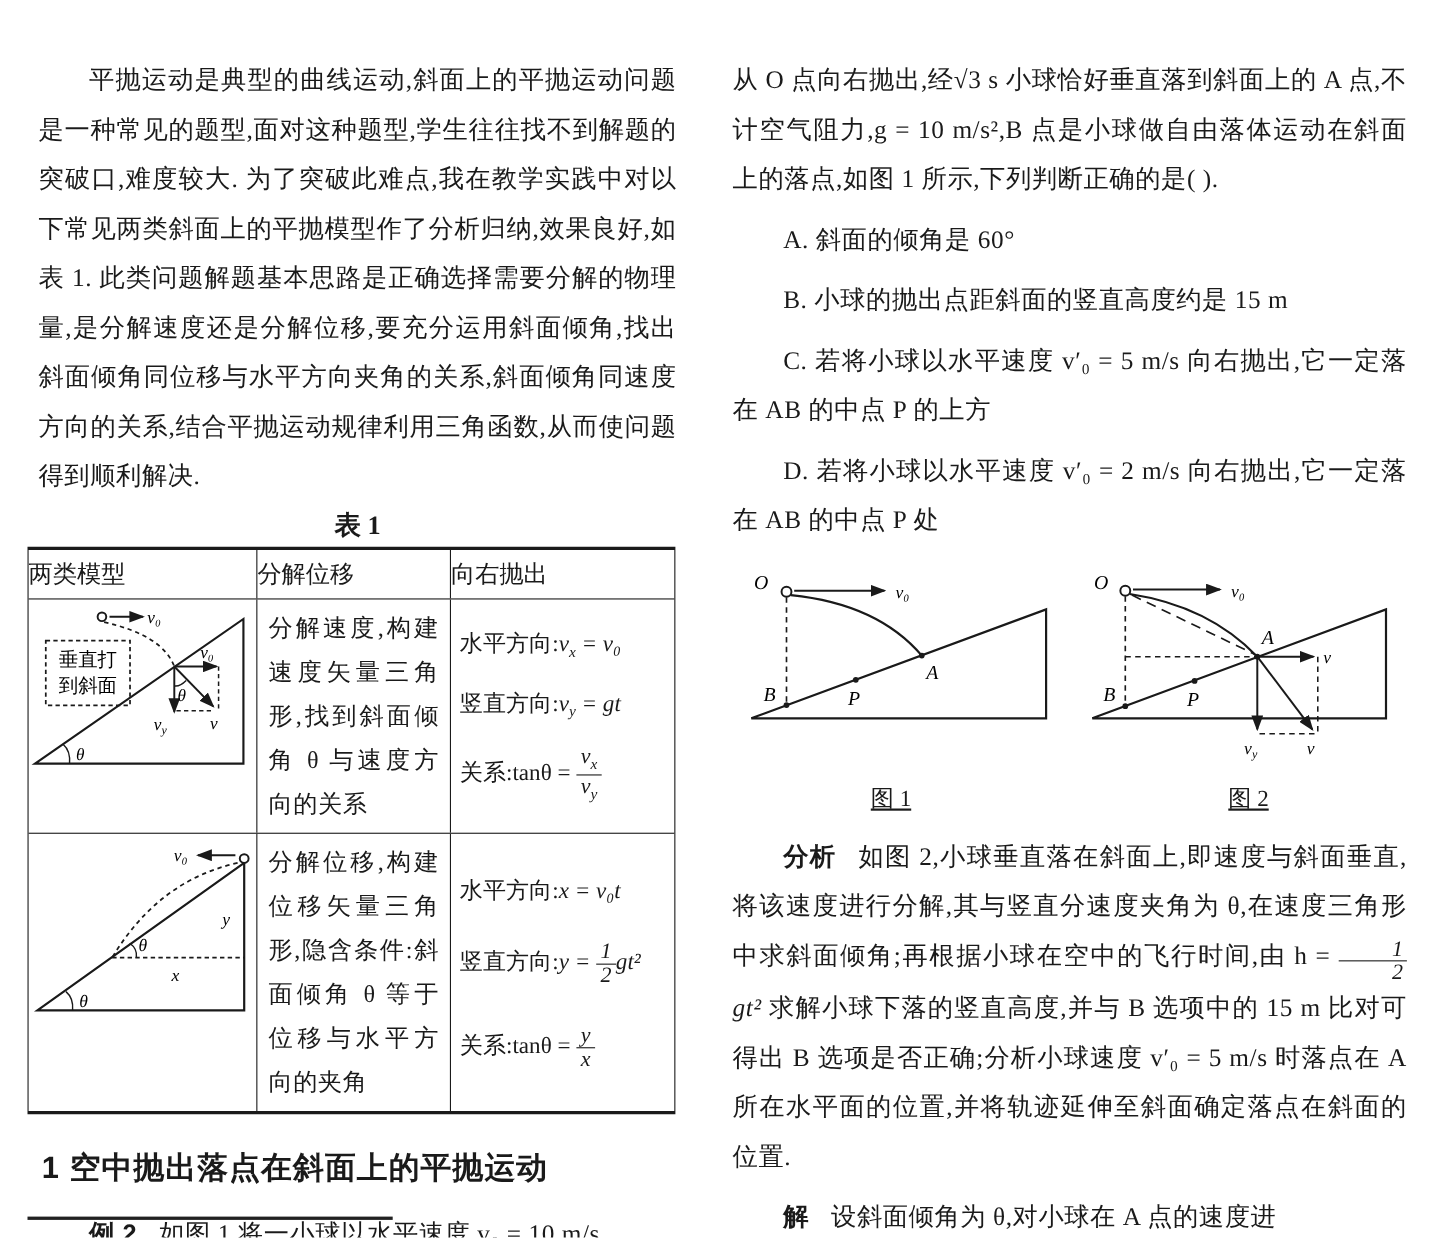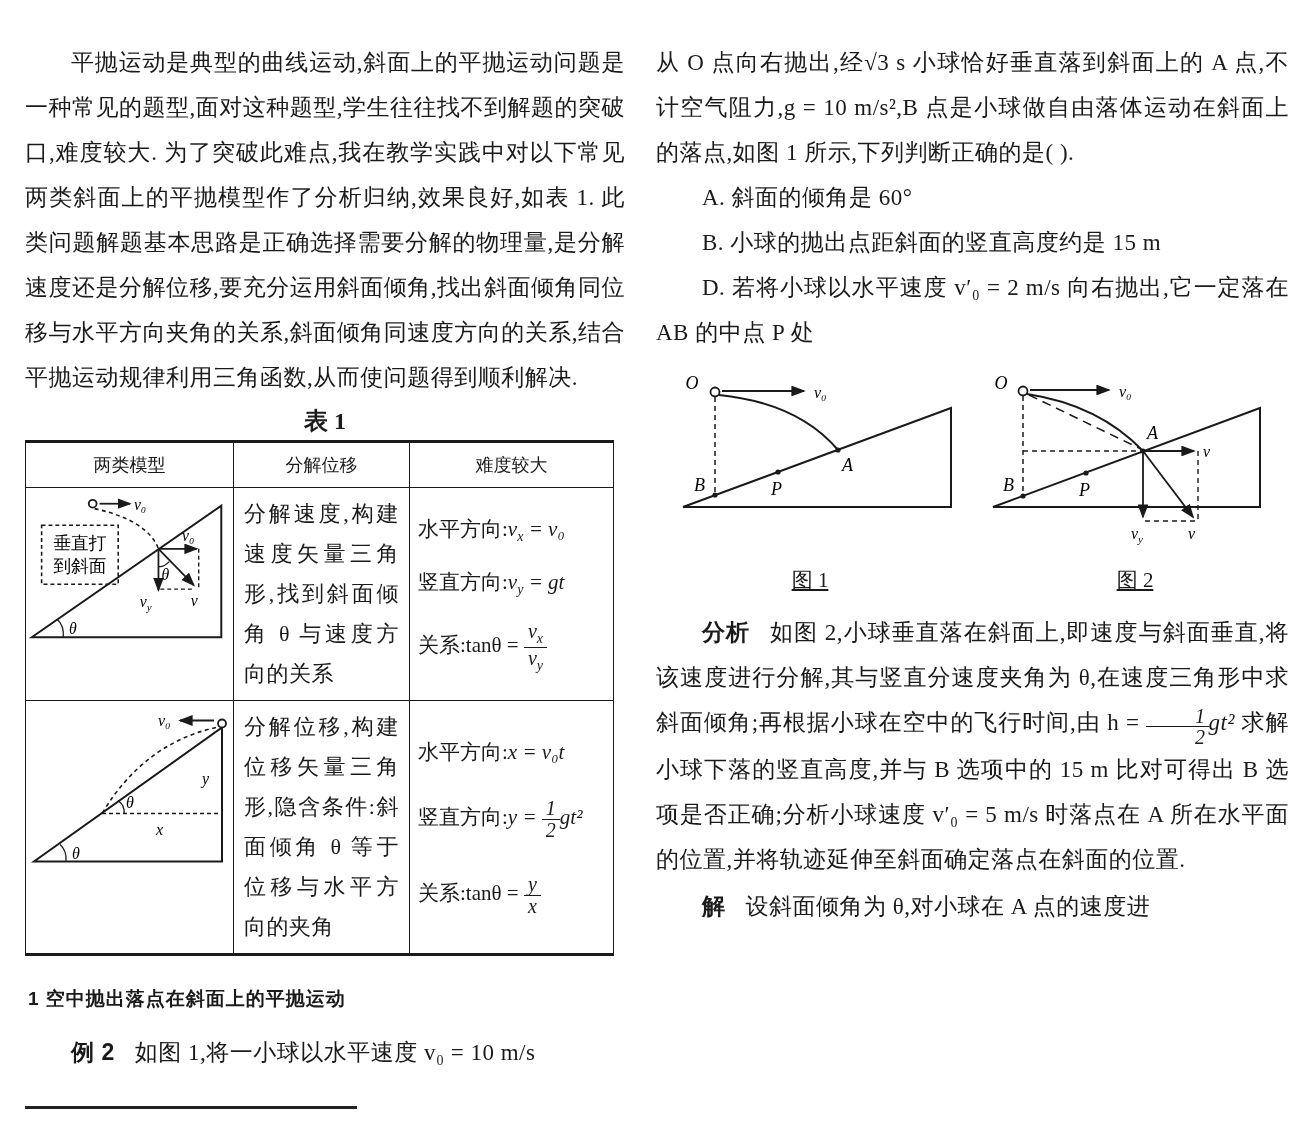--- a/index.html
+++ b/index.html
@@ -4,42 +4,42 @@
 <style>
   html,body{margin:0;padding:0;}
   body{
     width:1300px;height:1125px;position:relative;overflow:hidden;
     background:#ffffff;color:#1a1a1a;
     font-family:"Liberation Serif","DejaVu Serif",serif;
   }
   .col{position:absolute;top:40px;}
   #left-col{left:25px;width:600px;}
   #right-col{left:656px;width:633px;}
-  p.body{margin:0;font-size:23px;line-height:45px;text-align:justify;letter-spacing:.5px;}
+  p.body{margin:10px;font-size:23px;line-height:45px;text-align:justify;letter-spacing:.5px;}
   .indent{text-indent:2em;}
   .hei{font-family:"Liberation Sans","DejaVu Sans",sans-serif;font-weight:700;}
   b.lead{margin-right:20px;}
   
   .tcap{text-align:center;font-size:24px;font-weight:600;margin-top:8px;height:26px;line-height:26px;}
   .tbl{margin-top:6px;border:1.5px solid #1a1a1a;border-top:3px solid #1a1a1a;border-bottom:3px solid #1a1a1a;width:587px;}
   .trow{display:grid;grid-template-columns:208px 176px 203px;}
   .trow.hdr{border-bottom:1.5px solid #1a1a1a;}
   .trow.r1{border-bottom:1.5px solid #1a1a1a;}
-  .th{font-size:18px;text-align:center;height:44px;line-height:44px;}
+  .th{font-size:22px;text-align:left;height:44px;line-height:44px;}
   .td,.th{border-right:1.5px solid #1a1a1a;}
   .td:last-child,.th:last-child{border-right:none;}
   .td.method{font-size:22px;line-height:40px;text-align:justify;padding:6px 10px;letter-spacing:.5px;}
   .td.fcell{display:flex;flex-direction:column;justify-content:space-evenly;padding:4px 8px;font-size:21px;}
   .fline{white-space:nowrap;}
   .math{font-style:italic;text-align:right;}
   sub{font-size:14px;}
   .frac{display:inline-block;text-align:center;vertical-align:middle;line-height:1.05;font-style:italic;font-size:20px;}
   .frac>.fn{display:block;border-bottom:1.6px solid #1a1a1a;padding:0 4px;}
   .frac>.fd{display:block;padding:0 4px;}
-  h2.sec{margin:30px 0 0 3px;font-size:19px;letter-spacing:1px;}
+  h2.sec{margin:30px 0 0 13px;font-size:28px;letter-spacing:1px;}
   p.example{margin-top:18px;}
   #foot-rule{position:absolute;left:25px;top:1106px;width:332px;height:3px;background:#222;}
   
   .option{margin:0;}
   .figrow{display:flex;justify-content:space-between;margin-top:4px;}
   .fig{width:308px;}
   .figcap{text-align:center;font-size:21px;margin-top:12px;text-decoration:underline;}
   p.analysis{margin-top:16px;}
   p.solution{margin-top:2px;}
   .ifrac{display:inline-block;text-align:center;vertical-align:-14px;line-height:1.0;font-style:italic;font-size:20px;}
@@ -57,21 +57,21 @@
 <div id="left-col" class="col">
 
   <p class="body indent">平抛运动是典型的曲线运动,斜面上的平抛运动问题是一种常见的题型,面对这种题型,学生往往找不到解题的突破口,难度较大. 为了突破此难点,我在教学实践中对以下常见两类斜面上的平抛模型作了分析归纳,效果良好,如表 1. 此类问题解题基本思路是正确选择需要分解的物理量,是分解速度还是分解位移,要充分运用斜面倾角,找出斜面倾角同位移与水平方向夹角的关系,斜面倾角同速度方向的关系,结合平抛运动规律利用三角函数,从而使问题得到顺利解决.</p>
 
   <div class="tcap">表 1</div>
 
   <div class="tbl">
     <div class="trow hdr">
       <div class="th">两类模型</div>
       <div class="th">分解位移</div>
-      <div class="th">难度较大</div>
+      <div class="th">向右抛出</div>
     </div>
 
     <div class="trow r1">
       <div class="td">
         <svg width="206" height="162" viewBox="0 0 206 165">
           <defs>
             <marker id="arr-d1" markerWidth="8" markerHeight="6" refX="7" refY="3" orient="auto">
               <path d="M0,0 L8,3 L0,6 Z" fill="#1a1a1a"></path>
             </marker>
           </defs>
@@ -158,20 +158,21 @@
 </div>
 
 <div id="foot-rule"></div>
 
 <div id="right-col" class="col">
 
   <p class="body">从 O 点向右抛出,经√3 s 小球恰好垂直落到斜面上的 A 点,不计空气阻力,g = 10 m/s²,B 点是小球做自由落体运动在斜面上的落点,如图 1 所示,下列判断正确的是(        ).</p>
 
   <p class="body indent option">A. 斜面的倾角是 60°</p>
   <p class="body indent option">B. 小球的抛出点距斜面的竖直高度约是 15 m</p>
+  <p class="body indent option">C. 若将小球以水平速度 v′₀ = 5 m/s 向右抛出,它一定落在 AB 的中点 P 的上方</p>
   <p class="body indent option">D. 若将小球以水平速度 v′₀ = 2 m/s 向右抛出,它一定落在 AB 的中点 P 处</p>
 
   <div class="figrow">
 
     <div class="fig">
       <svg width="300" height="195" viewBox="0 0 300 195">
         <defs>
           <marker id="arr-f1" markerWidth="8" markerHeight="6" refX="7" refY="3" orient="auto">
             <path d="M0,0 L8,3 L0,6 Z" fill="#1a1a1a"></path>
           </marker>

